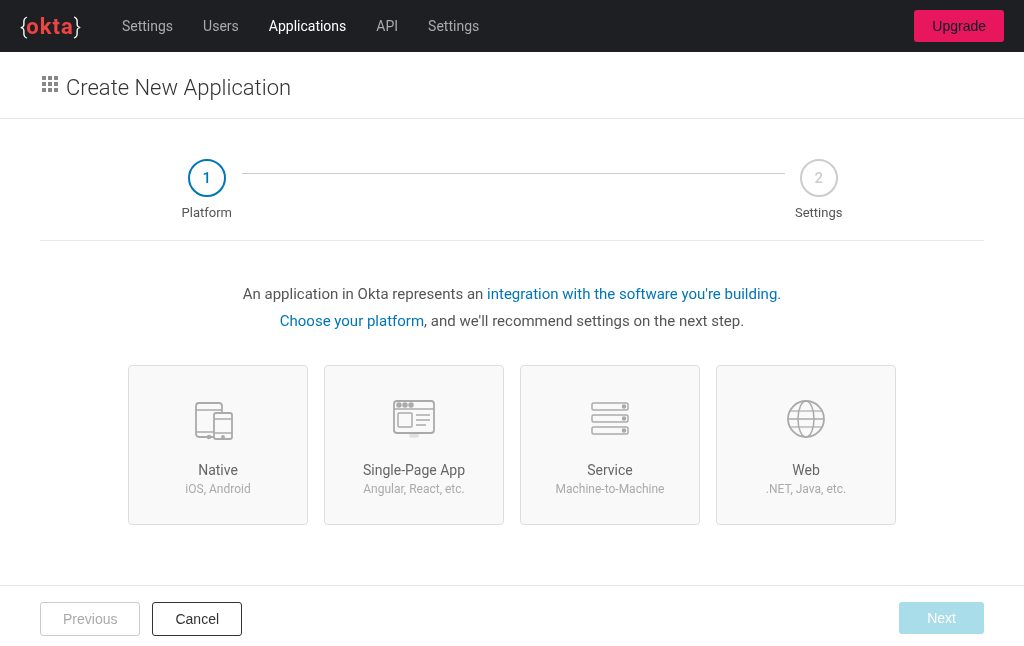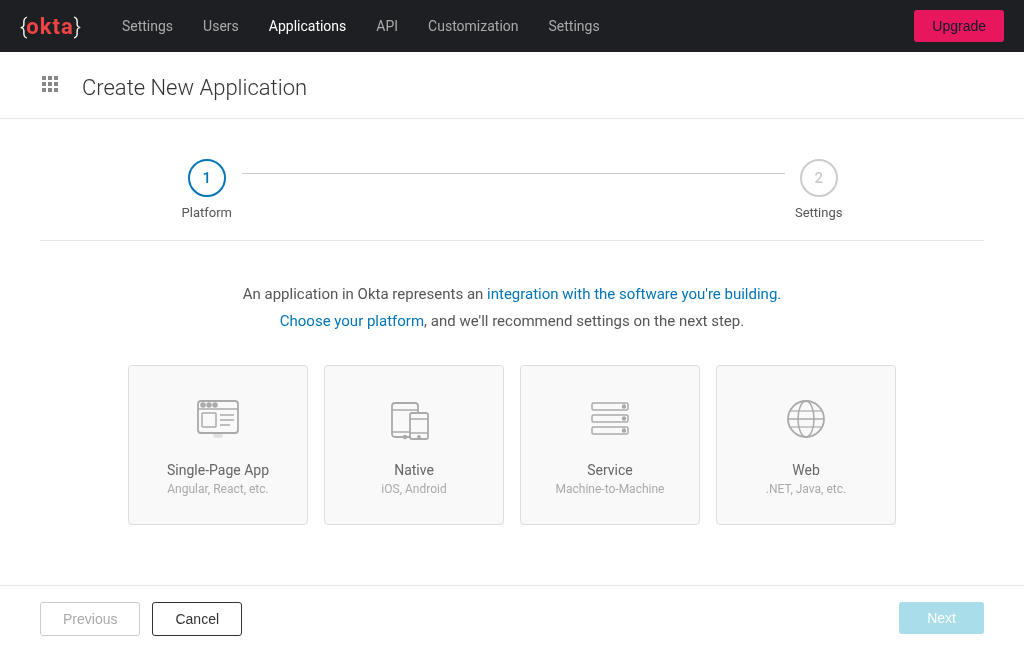--- a/index.html
+++ b/index.html
@@ -56,21 +56,21 @@
       background: #fff;
       min-height: calc(646px - 52px);
     }
 
     
     .page-header {
       padding: 22px 40px 18px;
       border-bottom: 1px solid #e8e8e8;
       display: flex;
       align-items: center;
-      gap: 20px;
+      gap: 4px;
     }
     .page-title-icon {
       color: #666;
       font-size: 18px;
     }
     .page-title {
       font-size: 22px;
       font-weight: 300;
       color: #333;
     }
@@ -248,21 +248,20 @@
   <div class="nav-logo">
     <span class="brace">{</span>
       <span class="okta-text">okta</span>
       <span class="brace">}</span>
   </div>
   <div class="nav-links">
     <a class="nav-link" href="#">Settings</a>
     <a class="nav-link" href="#">Users</a>
     <a class="nav-link active" href="#">Applications</a>
     <a class="nav-link" href="#">API</a>
-    <a class="nav-link" href="#">Customization</a>
     <a class="nav-link" href="#">Settings</a>
   </div>
   <button class="nav-upgrade">Upgrade</button>
 </nav>
 
 <div class="page">
 
   <div class="page-header">
     <span class="page-title-icon">
       
@@ -302,59 +301,59 @@
         An application in Okta represents an <span class="highlight">integration with the software you're building.</span>
       </div>
       <div>
         <span class="highlight">Choose your platform</span>, and we'll recommend settings on the next step.
       </div>
     </div>
 
     <div class="platform-cards">
 
       <div class="platform-card">
+        <div class="platform-card-icon icon-native">
+          <svg viewBox="0 0 48 48" xmlns="http://www.w3.org/2000/svg">
+
+            <rect x="2" y="8" width="26" height="34" rx="3" stroke="#aaa" stroke-width="1.8" fill="none"></rect>
+            <line x1="2" y1="15" x2="28" y2="15" stroke="#aaa" stroke-width="1.5"></line>
+            <line x1="2" y1="37" x2="28" y2="37" stroke="#aaa" stroke-width="1.5"></line>
+            <circle cx="15" cy="42" r="1.5" fill="#aaa"></circle>
+
+            <rect x="20" y="18" width="18" height="26" rx="2" stroke="#aaa" stroke-width="1.8" fill="#f9f9f9"></rect>
+            <line x1="20" y1="24" x2="38" y2="24" stroke="#aaa" stroke-width="1.5"></line>
+            <line x1="20" y1="38" x2="38" y2="38" stroke="#aaa" stroke-width="1.5"></line>
+            <circle cx="29" cy="42" r="1.2" fill="#aaa"></circle>
+          </svg>
+        </div>
+        <span class="platform-card-name">Native</span>
+        <span class="platform-card-sub">iOS, Android</span>
+      </div>
+
+      <div class="platform-card">
         <div class="platform-card-icon icon-spa">
           <svg viewBox="0 0 48 48" xmlns="http://www.w3.org/2000/svg">
             <rect x="4" y="6" width="40" height="32" rx="3" stroke="#aaa" stroke-width="1.8" fill="none"></rect>
             <line x1="4" y1="14" x2="44" y2="14" stroke="#aaa" stroke-width="1.5"></line>
             <circle cx="9" cy="10" r="2" fill="#aaa"></circle>
             <circle cx="15" cy="10" r="2" fill="#aaa"></circle>
             <circle cx="21" cy="10" r="2" fill="#aaa"></circle>
             <rect x="8" y="18" width="14" height="14" rx="1" stroke="#aaa" stroke-width="1.5" fill="none"></rect>
             <line x1="26" y1="20" x2="40" y2="20" stroke="#aaa" stroke-width="1.5"></line>
             <line x1="26" y1="25" x2="40" y2="25" stroke="#aaa" stroke-width="1.5"></line>
             <line x1="26" y1="30" x2="36" y2="30" stroke="#aaa" stroke-width="1.5"></line>
             <line x1="16" y1="38" x2="32" y2="38" stroke="#aaa" stroke-width="1.5"></line>
             <rect x="20" y="38" width="8" height="4" rx="1" fill="#aaa" opacity="0.3"></rect>
           </svg>
         </div>
         <span class="platform-card-name">Single-Page App</span>
         <span class="platform-card-sub">Angular, React, etc.</span>
       </div>
 
       <div class="platform-card">
-        <div class="platform-card-icon icon-native">
-          <svg viewBox="0 0 48 48" xmlns="http://www.w3.org/2000/svg">
-
-            <rect x="2" y="8" width="26" height="34" rx="3" stroke="#aaa" stroke-width="1.8" fill="none"></rect>
-            <line x1="2" y1="15" x2="28" y2="15" stroke="#aaa" stroke-width="1.5"></line>
-            <line x1="2" y1="37" x2="28" y2="37" stroke="#aaa" stroke-width="1.5"></line>
-            <circle cx="15" cy="42" r="1.5" fill="#aaa"></circle>
-
-            <rect x="20" y="18" width="18" height="26" rx="2" stroke="#aaa" stroke-width="1.8" fill="#f9f9f9"></rect>
-            <line x1="20" y1="24" x2="38" y2="24" stroke="#aaa" stroke-width="1.5"></line>
-            <line x1="20" y1="38" x2="38" y2="38" stroke="#aaa" stroke-width="1.5"></line>
-            <circle cx="29" cy="42" r="1.2" fill="#aaa"></circle>
-          </svg>
-        </div>
-        <span class="platform-card-name">Native</span>
-        <span class="platform-card-sub">iOS, Android</span>
-      </div>
-
-      <div class="platform-card">
         <div class="platform-card-icon icon-service">
           <svg viewBox="0 0 48 48" xmlns="http://www.w3.org/2000/svg">
             <rect x="6" y="8" width="36" height="7" rx="1.5" stroke="#aaa" stroke-width="1.5" fill="none"></rect>
             <rect x="6" y="20" width="36" height="7" rx="1.5" stroke="#aaa" stroke-width="1.5" fill="none"></rect>
             <rect x="6" y="32" width="36" height="7" rx="1.5" stroke="#aaa" stroke-width="1.5" fill="none"></rect>
             <circle cx="38" cy="11.5" r="1.5" fill="#aaa"></circle>
             <circle cx="38" cy="23.5" r="1.5" fill="#aaa"></circle>
             <circle cx="38" cy="35.5" r="1.5" fill="#aaa"></circle>
           </svg>
         </div>

